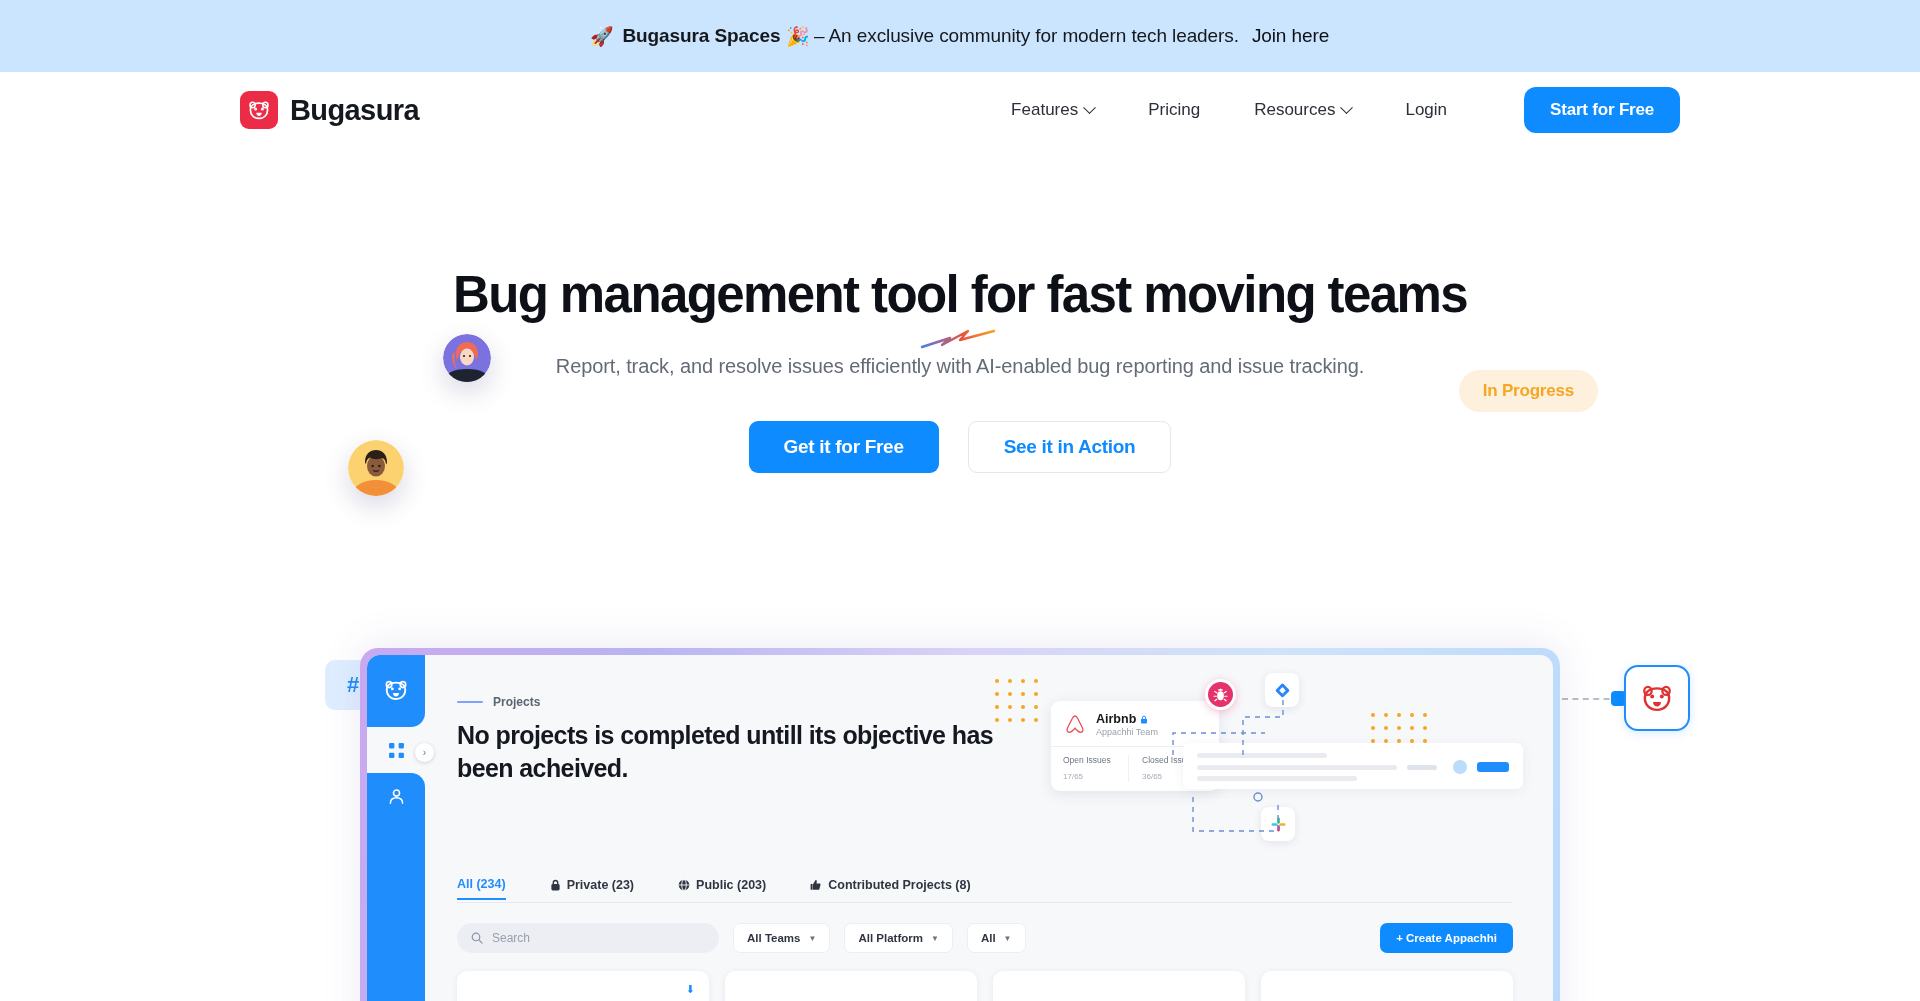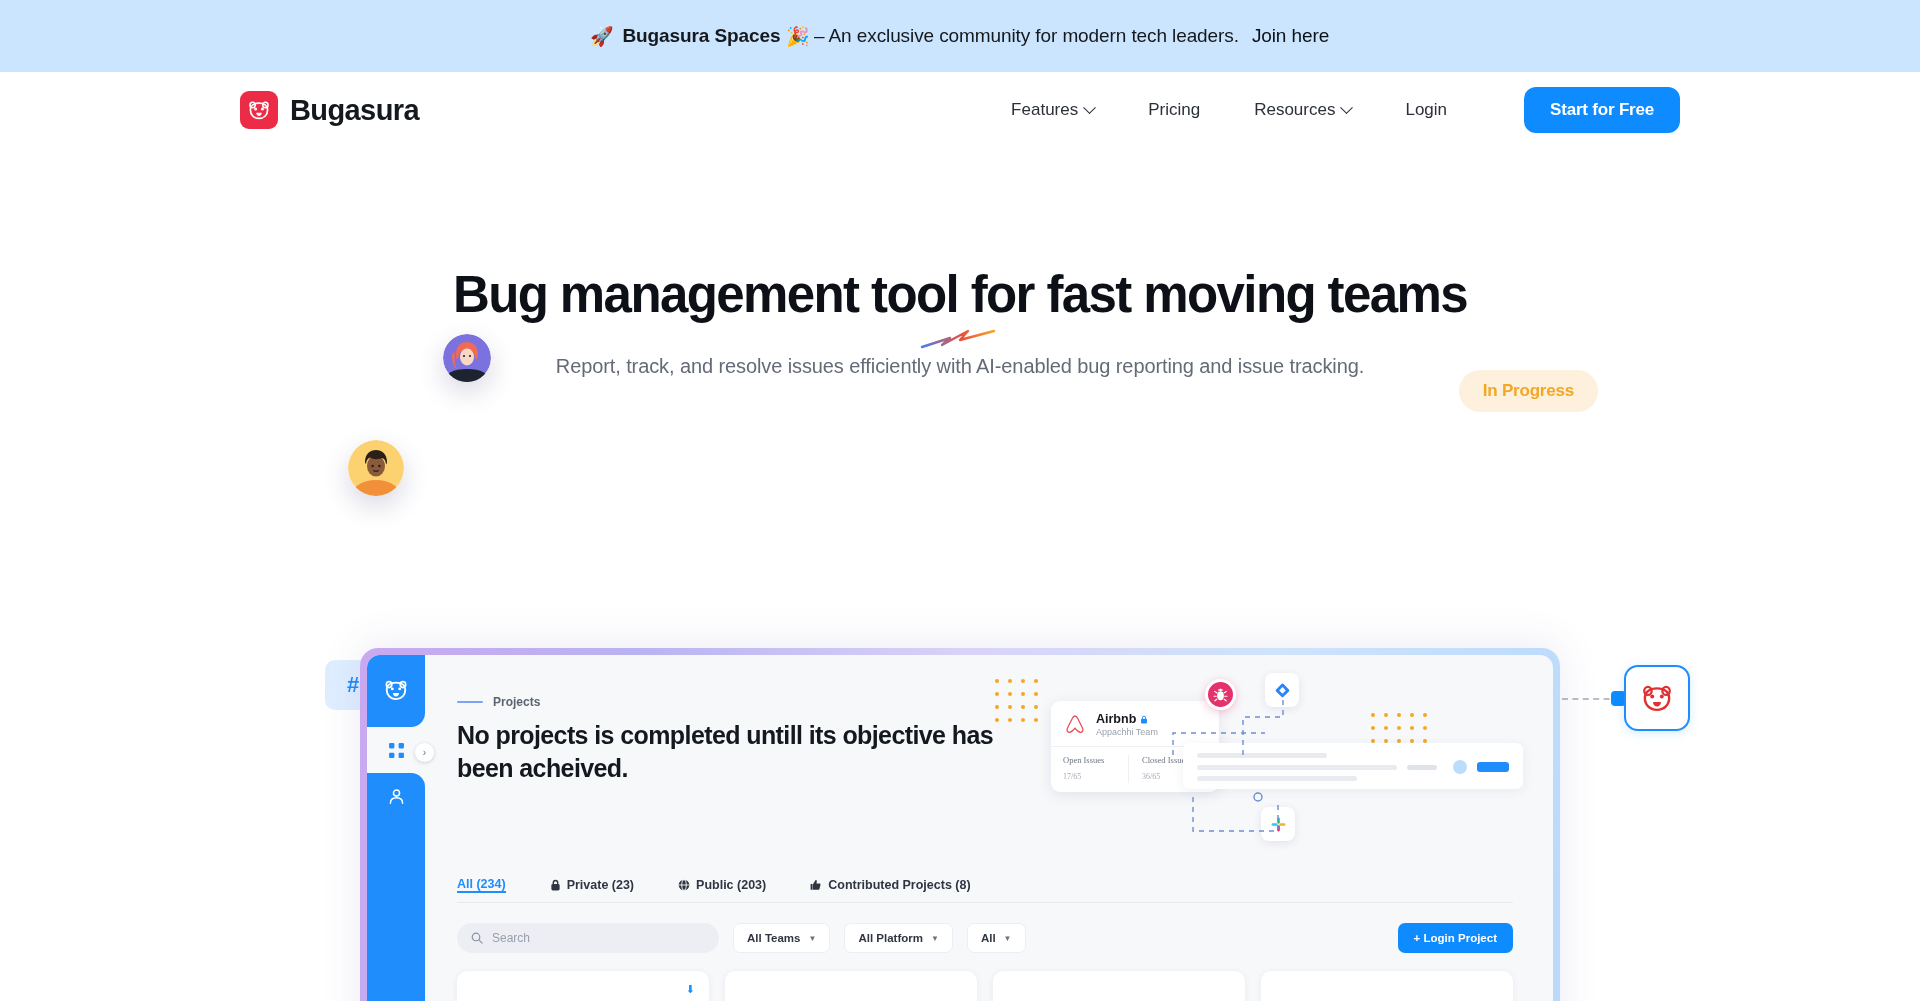--- a/index.html
+++ b/index.html
@@ -172,21 +172,21 @@
   .ps-body { flex: 1; position: relative; padding: 40px 0 0 32px; }
   .ps-eyebrow { display: flex; align-items: center; gap: 10px; font-size: 12px; color: #5b6472; font-weight: 600; }
   .ps-eyebrow .dash { width: 26px; height: 2.5px; background: #7da2f7; border-radius: 2px; }
   .ps-head {
     margin-top: 10px; font-size: 25px; font-weight: 800; color: #14181f;
     line-height: 1.32; letter-spacing: -0.6px; max-width: 560px;
   }
   .ps-sub { margin-top: 12px; font-size: 13px; color: #555d6b; }
 
   .ps-tabs { position: absolute; left: 32px; top: 222px; display: flex; gap: 44px; align-items: center; }
-  .ps-tab { font-size: 12.5px; color: #2f3642; display: flex; align-items: center; gap: 6px; cursor: pointer; font-weight: 600; }
+  .ps-tab { font-size: 12.5px; color: #2f3642; display: flex; align-items: center; gap: 6px; cursor: pointer; font-weight: 600; padding-bottom: 7px; }
   .ps-tab.active { color: #1f8dfb; border-bottom: 2.5px solid #1f8dfb; }
   .ps-tabline { position: absolute; left: 32px; right: 40px; top: 247px; height: 1px; background: #e8eaef; }
 
   .ps-filters { position: absolute; left: 32px; top: 268px; right: 40px; display: flex; gap: 14px; }
   .ps-search {
     flex: 0 0 262px; height: 30px; border-radius: 16px; background: #eceef3;
     display: flex; align-items: center; gap: 9px; padding: 0 14px;
     font-size: 12px; color: #97a0ae; cursor: text;
   }
   .ps-drop {
@@ -215,21 +215,21 @@
   .airbnb-card {
     position: absolute; left: 58px; top: 46px; width: 168px;
     background: #fff; border-radius: 9px; box-shadow: 0 3px 14px rgba(40,50,90,.10);
     padding: 11px 12px 9px;
   }
   .ab-top { display: flex; align-items: center; gap: 9px; }
   .ab-name { font-size: 12.5px; font-weight: 700; color: #15181c; display: flex; align-items: center; gap: 4px; }
   .ab-team { font-size: 9px; color: #9aa2ae; margin-top: 1px; }
   .ab-div { height: 1px; background: #eef0f4; margin: 9px -12px 8px; }
   .ab-stats { display: flex; }
-  .ab-stat { flex: 1; font-family: Liberation Serif, serif; }
+  .ab-stat { flex: 1; }
   .ab-stat + .ab-stat { border-left: 1px solid #eef0f4; padding-left: 13px; }
   .ab-lbl { font-size: 8.5px; color: #6d7685; }
   .ab-val { font-size: 12px; font-weight: 800; color: #15181c; margin-top: 3px; }
   .ab-val span { font-size: 8px; font-weight: 400; color: #a4abb7; }
 
   .bug-badge {
     position: absolute; left: 212px; top: 24px; width: 31px; height: 31px;
     border-radius: 50%; background: #e5326c;
     display: flex; align-items: center; justify-content: center;
     border: 3px solid #fff; box-shadow: 0 2px 8px rgba(229,50,108,.3);
@@ -334,20 +334,24 @@
         <defs>
             <linearGradient id="sq" x1="0" x2="1">
               <stop offset="0" stop-color="#4a7df0"></stop>
               <stop offset="0.55" stop-color="#e8523f"></stop>
               <stop offset="1" stop-color="#f5a623"></stop>
             </linearGradient>
           </defs>
       </svg>
     </h1>
     <p class="hero-sub">Report, track, and resolve issues efficiently with AI-enabled bug reporting and issue tracking.</p>
+    <div class="hero-btns">
+      <button class="btn-primary">Get it for Free</button>
+      <button class="btn-secondary">See it in Action</button>
+    </div>
   </div>
 
   <div class="integrations">
     <div class="int-dash"></div>
     <div class="dot-node dot-left"></div>
     <div class="dot-node dot-right"></div>
     <div class="int-card int-left stacked">
       <svg width="34" height="34" viewBox="0 0 34 34">
         <path d="M6 16 L17 6 L28 16 L24 20 L17 13.5 L10 20 Z" fill="url(#cu1)"></path>
         <path d="M7 21 C10 27 24 27 27 21 L23 18 C21 22 13 22 11 18 Z" fill="url(#cu2)"></path>
@@ -458,21 +462,21 @@
           <span style="font-size:8px;color:#6b7280">▼</span>
         </div>
         <div class="ps-drop">
           <span>All Platform</span>
           <span style="font-size:8px;color:#6b7280">▼</span>
         </div>
         <div class="ps-drop">
           <span>All</span>
           <span style="font-size:8px;color:#6b7280">▼</span>
         </div>
-        <button class="ps-create">+ Login Project</button>
+        <button class="ps-create">+ Create Appachhi</button>
       </div>
 
       <div class="ps-cards">
         <div class="ps-card">
 
           <span class="pin-ico">⬇</span>
         </div>
         <div class="ps-card">
           
           

